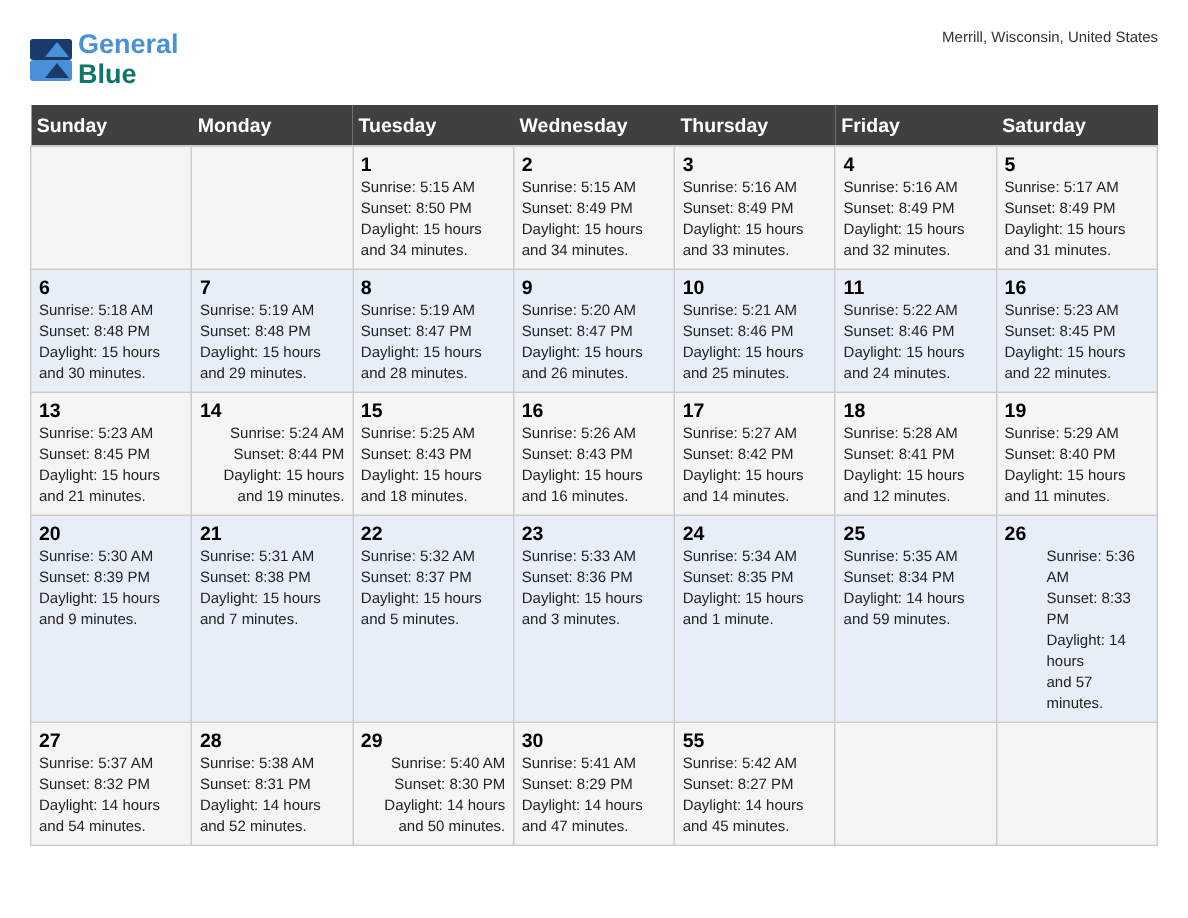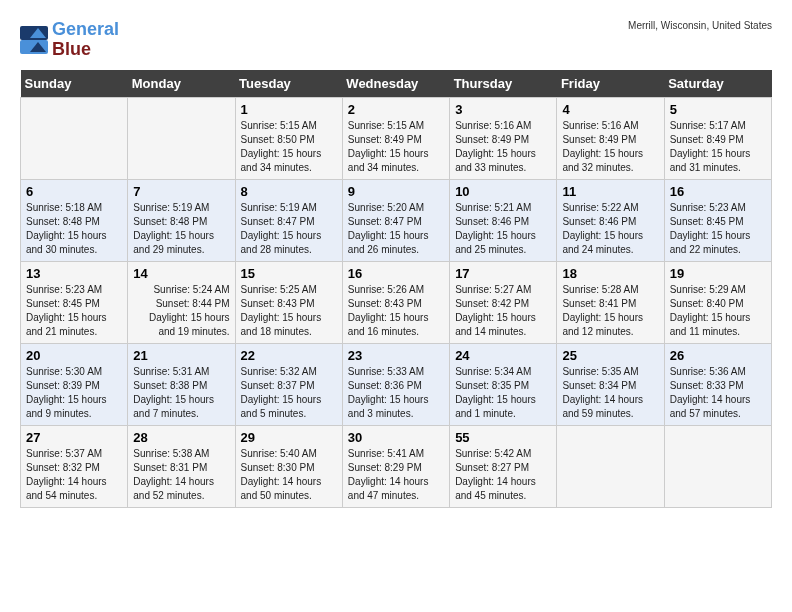--- a/index.html
+++ b/index.html
@@ -95,21 +95,21 @@
   <div class="logo">
     <svg class="logo-icon" viewBox="0 0 28 28">
       <rect width="28" height="14" rx="2" fill="#1a3a6b"></rect>
       <rect y="14" width="28" height="14" rx="2" fill="#4a90d9"></rect>
       <polygon points="18,2 26,12 10,12" fill="#4a90d9"></polygon>
       <polygon points="18,16 26,26 10,26" fill="#1a3a6b"></polygon>
     </svg>
     <div>
       <div class="logo-text">
         <span>General</span><br>
-        <span style="color:#7f1d1d;">Blue</span>
+        <span style="color:#0f766e;">Blue</span>
       </div>
     </div>
   </div>
   <div class="title-block">
     <div class="location">Merrill, Wisconsin, United States</div>
   </div>
 </div>
 
 <table>
   <thead>
@@ -303,21 +303,21 @@
         </td>
         <td>
           <span class="day-num">25</span>
           <div class="day-info" style="white-space: pre-line;">Sunrise: 5:35 AM
 Sunset: 8:34 PM
 Daylight: 14 hours
 and 59 minutes.</div>
         </td>
         <td>
           <span class="day-num">26</span>
-          <div class="day-info" style="white-space: pre-line;">Sunrise: 5:36 AM
+          <div class="day-info" style="white-space: pre-line; margin-left: 28px;">Sunrise: 5:36 AM
 Sunset: 8:33 PM
 Daylight: 14 hours
 and 57 minutes.</div>
         </td>
       </tr>
       <tr>
         <td>
           <span class="day-num">27</span>
           <div class="day-info" style="white-space: pre-line;">Sunrise: 5:37 AM
 Sunset: 8:32 PM
@@ -326,21 +326,21 @@
         </td>
         <td>
           <span class="day-num">28</span>
           <div class="day-info" style="white-space: pre-line;">Sunrise: 5:38 AM
 Sunset: 8:31 PM
 Daylight: 14 hours
 and 52 minutes.</div>
         </td>
         <td>
           <span class="day-num">29</span>
-          <div class="day-info" style="white-space: pre-line;">Sunrise: 5:40 AM
+          <div class="day-info" style="white-space: pre-line; text-align: right;">Sunrise: 5:40 AM
 Sunset: 8:30 PM
 Daylight: 14 hours
 and 50 minutes.</div>
         </td>
         <td>
           <span class="day-num">30</span>
           <div class="day-info" style="white-space: pre-line;">Sunrise: 5:41 AM
 Sunset: 8:29 PM
 Daylight: 14 hours
 and 47 minutes.</div>

